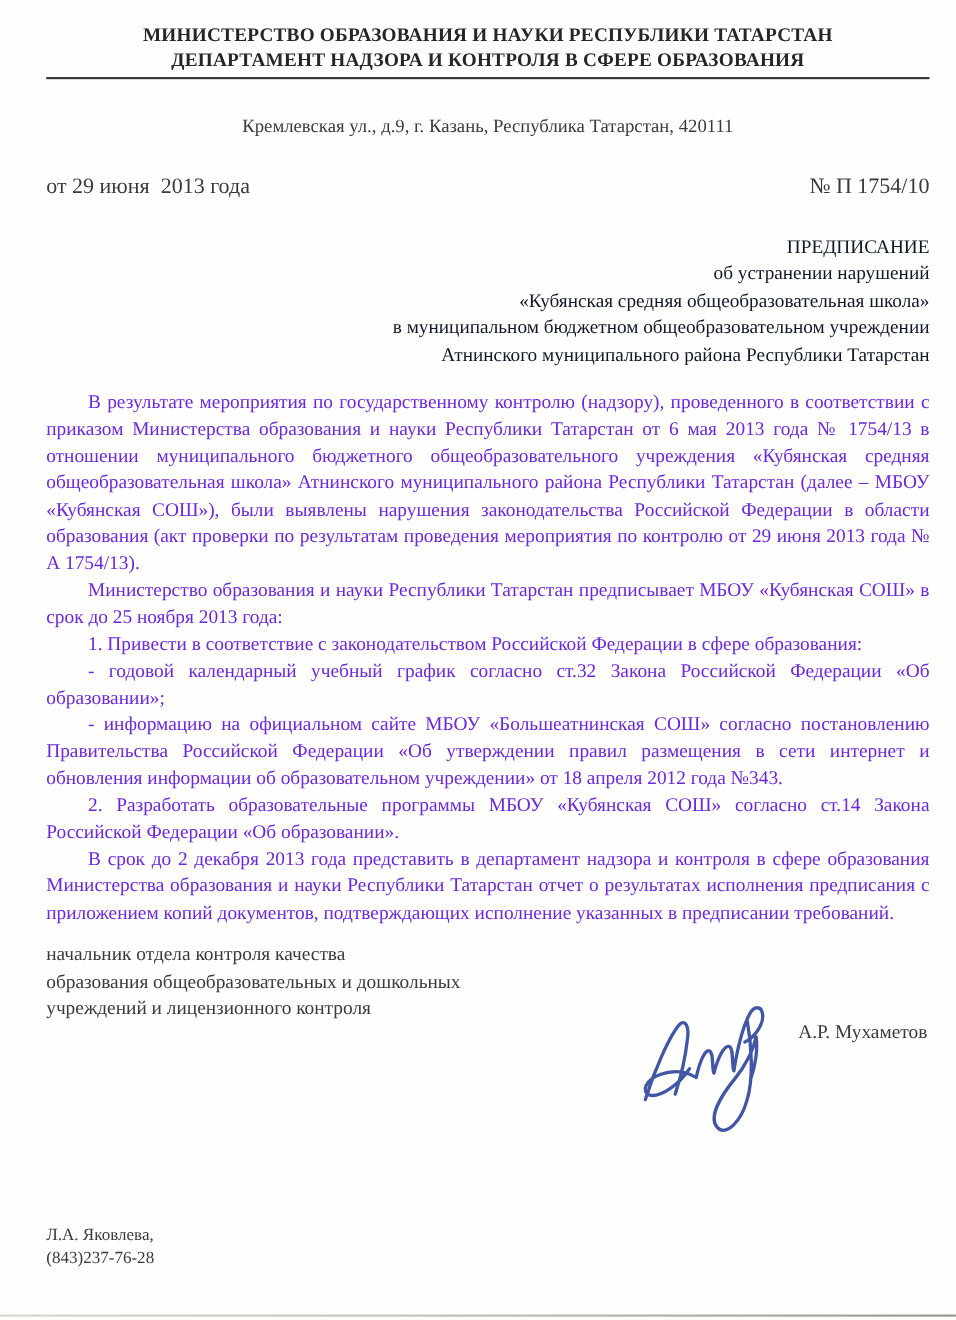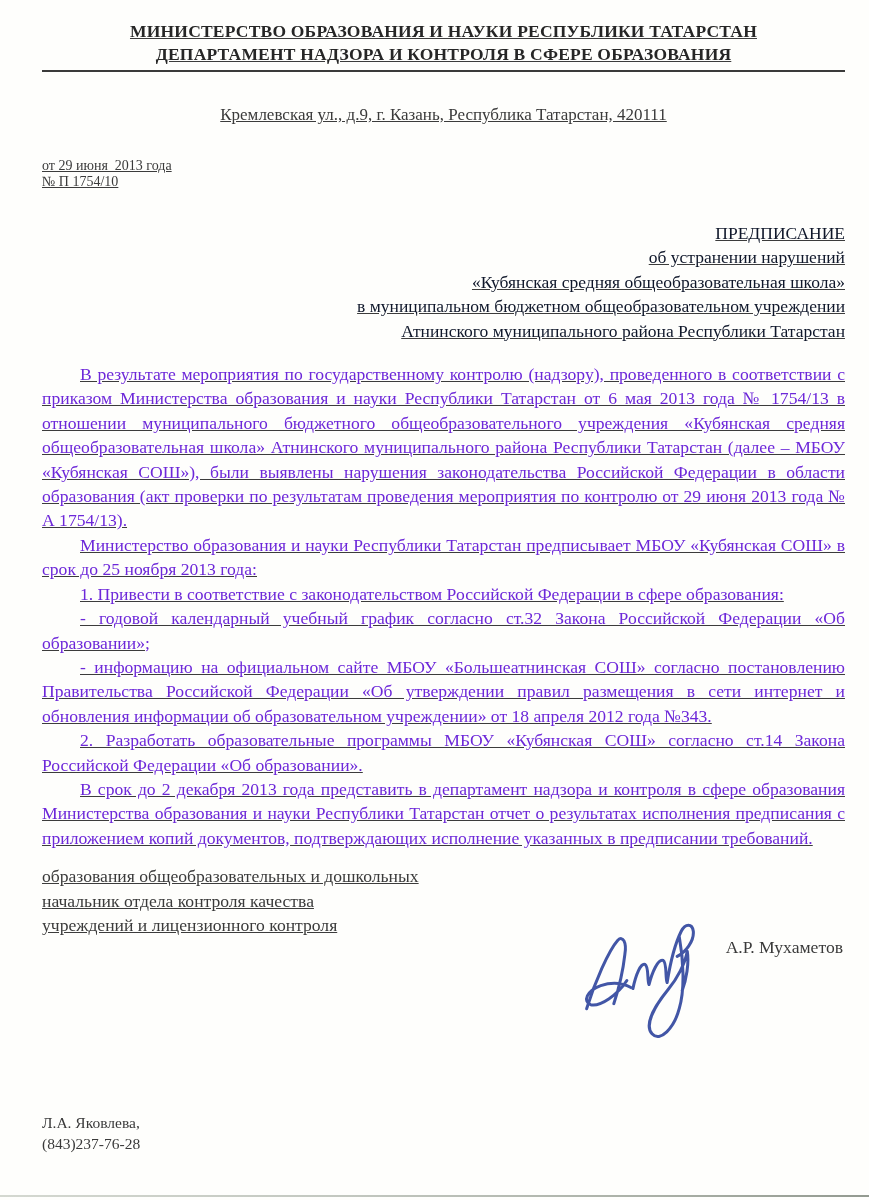--- a/index.html
+++ b/index.html
@@ -9,21 +9,20 @@
   }
   .page {
     position: relative;
     width: 869px;
     height: 1200px;
     margin: 0 auto;
     background: #fefefc;
     color: #3c3c3c;
     font-family: "Liberation Serif", "DejaVu Serif", serif;
     overflow: hidden;
-    text-decoration: underline;
   }
   .content {
     position: relative;
     padding: 20px 24px 0 42px;
   }
   
   .letterhead {
     text-align: center;
   }
   .lh-line {
@@ -42,24 +41,23 @@
     font-size: 17px;
     line-height: 22px;
     color: #3a3a3a;
     margin-top: 32px;
   }
   
   .meta-row {
     display: flex;
     justify-content: space-between;
     margin-top: 32px;
-    font-size: 14px;
+    font-size: 20px;
     white-space: pre-wrap;
     color: #3a3a3a;
-    flex-direction: column;
   }
   
   .title-block {
     margin-top: 31px;
     text-align: right;
     font-size: 17.5px;
     line-height: 24.4px;
     color: #0f172a;
   }
   
@@ -151,22 +149,22 @@
       <p>Министерство образования и науки Республики Татарстан предписывает МБОУ «Кубянская СОШ» в срок до 25 ноября 2013 года:</p>
       <p>1. Привести в соответствие с законодательством Российской Федерации в сфере образования:</p>
       <p>- годовой календарный учебный график согласно ст.32 Закона Российской Федерации «Об образовании»;</p>
       <p>- информацию на официальном сайте МБОУ «Большеатнинская СОШ» согласно постановлению Правительства Российской Федерации «Об утверждении правил размещения в сети интернет и обновления информации об образовательном учреждении» от 18 апреля 2012 года №343.</p>
       <p>2. Разработать образовательные программы МБОУ «Кубянская СОШ» согласно ст.14 Закона Российской Федерации «Об образовании».</p>
       <p>В срок до 2 декабря 2013 года представить в департамент надзора и контроля в сфере образования Министерства образования и науки Республики Татарстан отчет о результатах исполнения предписания с приложением копий документов, подтверждающих исполнение указанных в предписании требований.</p>
     </div>
 
     <div class="sig-block">
       <div class="sig-lines">
+        <div>начальник отдела контроля качества</div>
         <div>образования общеобразовательных и дошкольных</div>
-        <div>начальник отдела контроля качества</div>
         <div>учреждений и лицензионного контроля</div>
       </div>
 
       <svg class="sig-ink" viewBox="0 0 150 155" fill="none" xmlns="http://www.w3.org/2000/svg">
         <path stroke-width="3" stroke-linecap="round" stroke-linejoin="round" d="M16,108 C24,82 38,50 47,40 C52,35 56,42 54,54 C52,72 47,91 43,103
                  M56,80 C47,94 30,106 20,104 C12,101 16,90 30,85 C42,81 53,83 60,87" stroke="#4256a6"></path>
         <path stroke-width="3" stroke-linecap="round" stroke-linejoin="round" d="M62,88 C65,74 70,62 74,64 C78,66 76,80 78,84 C81,72 87,58 92,60
                  C96,62 94,78 96,82 C99,63 104,43 110,31 C114,23 121,23 122,31
                  C123,41 114,52 106,56
                  M108,36 C112,58 114,88 108,108 C103,127 89,142 81,133

